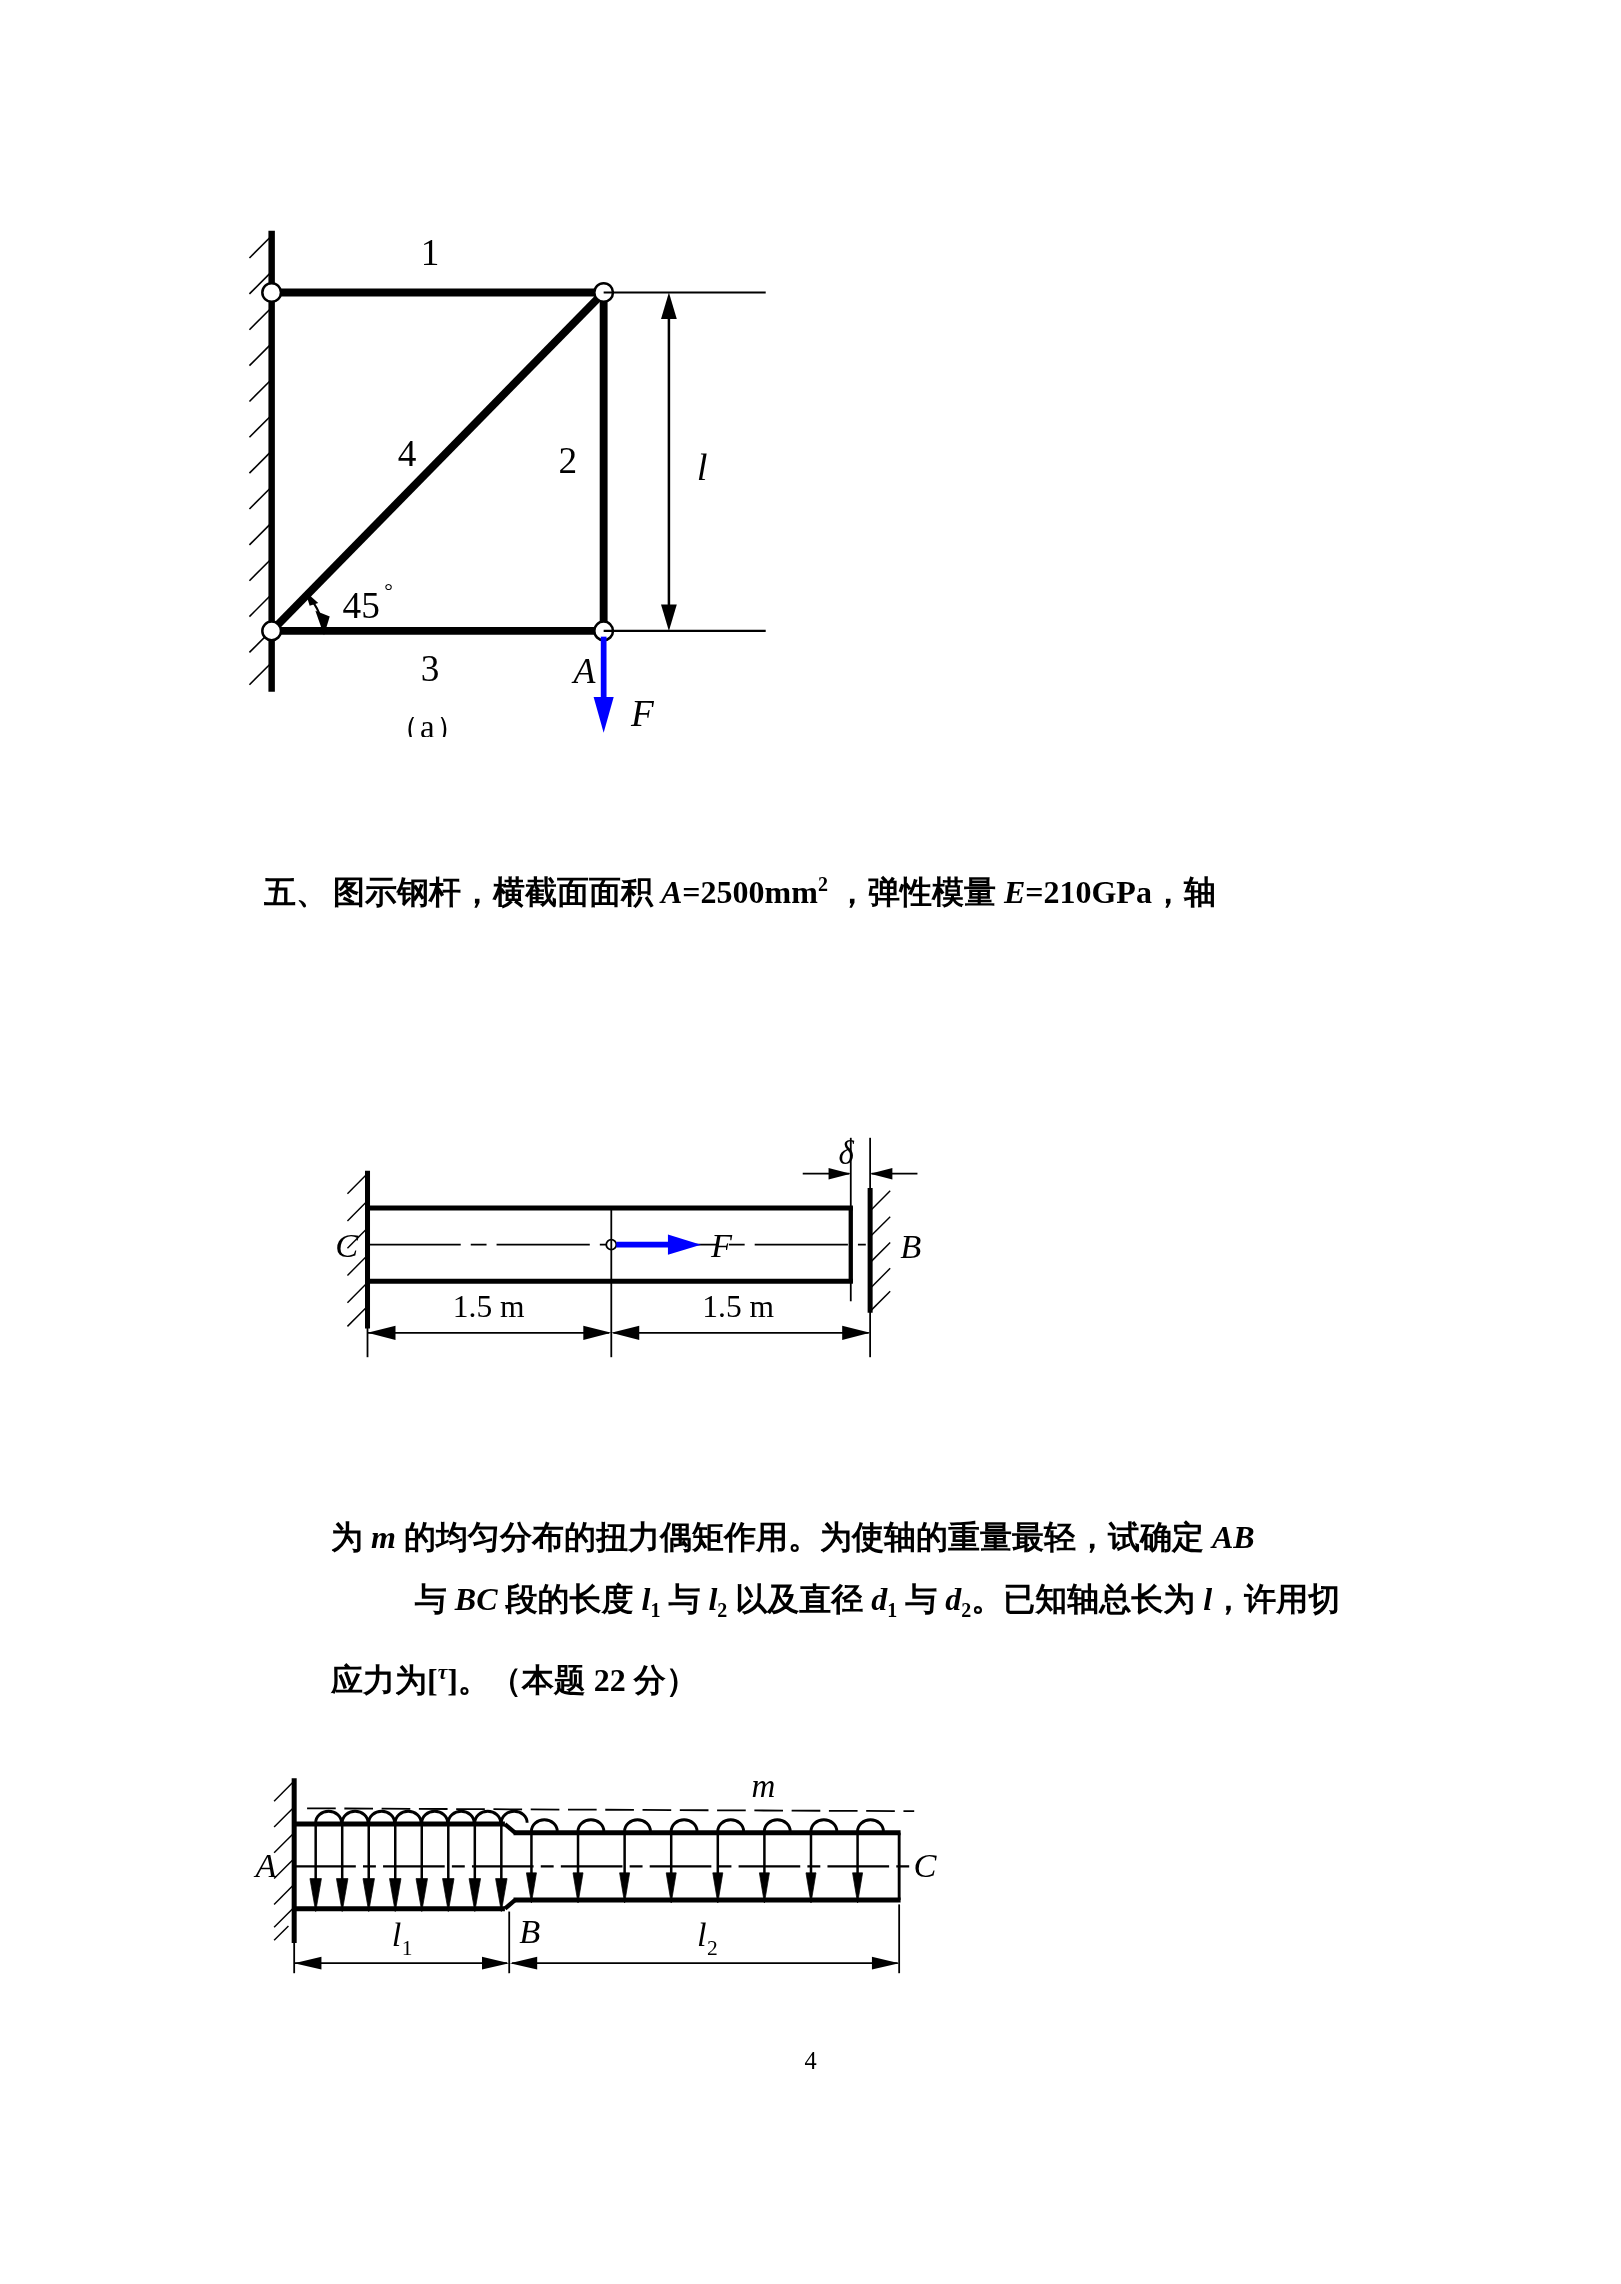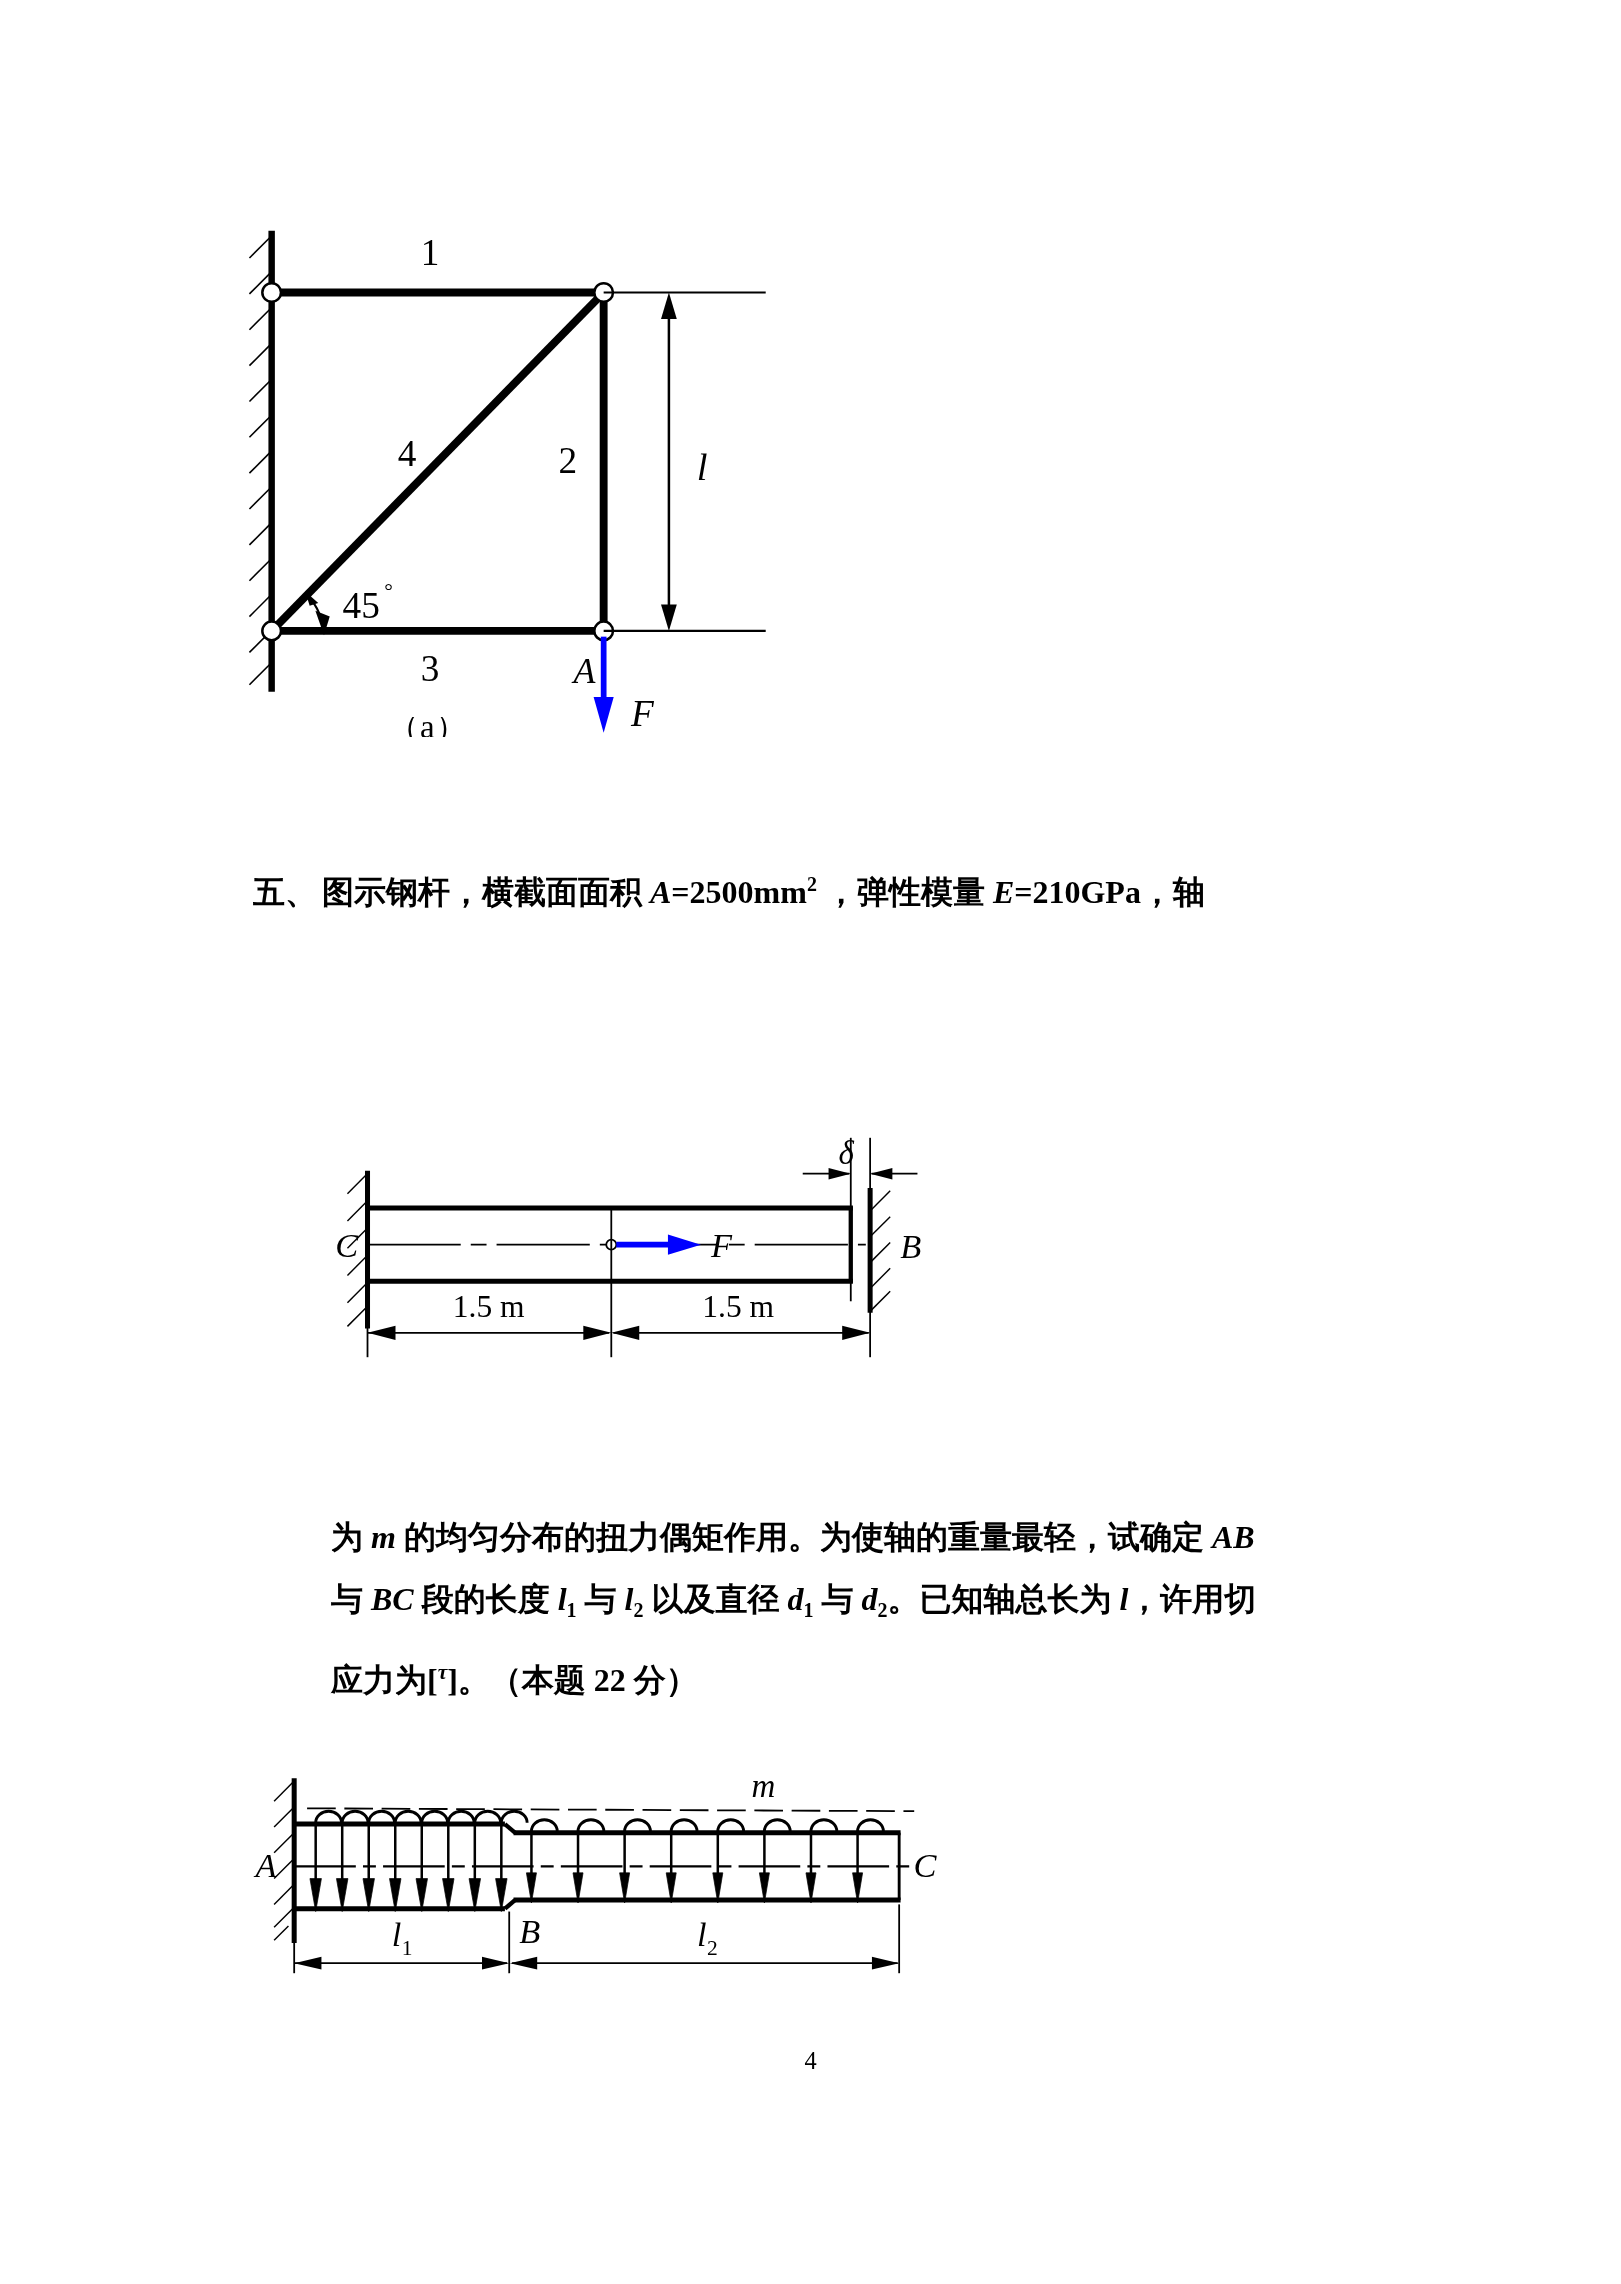--- a/index.html
+++ b/index.html
@@ -183,21 +183,21 @@
       <text class="lbl-it" x="672" y="370" font-size="54">l</text>
       <text class="lbl-it" x="500" y="652" font-size="50">A</text>
       <text class="lbl-it" x="580" y="712" font-size="52">F</text>
     </svg>
   </div>
 
   <div id="truss-caption-clip">
     <span>（a）</span>
   </div>
 
-  <div class="qblock" style="left:253px; top:853px; width:1162px;">
+  <div class="qblock" style="left:264px; top:853px; width:1162px;">
 
     <div class="qline">
       <span class="qnum">五、</span><span>图示钢杆，横截面面积 </span><span class="ital">A</span><span>=2500mm</span><span class="sup">2</span><span> ，弹性模量 </span><span class="ital">E</span><span>=210GPa，轴</span>
     </div>
 
 
 
   </div>
 
   <div id="fig-bar">
@@ -260,21 +260,21 @@
     </svg>
   </div>
 
   <div class="qblock" style="left:262px; top:1506px; width:1162px;">
 
 
     <div class="qline" style="padding-left:69px;">
       <span>为 </span><span class="ital">m</span><span> 的均匀分布的扭力偶矩作用。为使轴的重量最轻，试确定 </span><span class="ital">AB</span>
     </div>
 
-    <div class="qline" style="padding-left:69px;">
+    <div class="qline" style="padding-left:69px;text-align:center;">
       <span>与 </span><span class="ital">BC</span><span> 段的长度 </span><span class="ital">l</span><span class="sub">1</span><span> 与 </span><span class="ital">l</span><span class="sub">2</span><span> 以及直径 </span><span class="ital">d</span><span class="sub">1</span><span> 与 </span><span class="ital">d</span><span class="sub">2</span><span>。已知轴总长为 </span><span class="ital">l</span><span>，许用切</span>
     </div>
 
     <div class="qline" style="padding-left:69px;">
       <span>应力为</span><span>[</span><span class="ital" style="font-size:21.5px; vertical-align:super;">τ</span><span>]</span><span>。（本题 </span><span>22</span><span> 分）</span>
     </div>
   </div>
 
   <div id="fig-shaft">
     <svg width="896" height="208" viewBox="0 0 1250 290" xmlns="http://www.w3.org/2000/svg">

